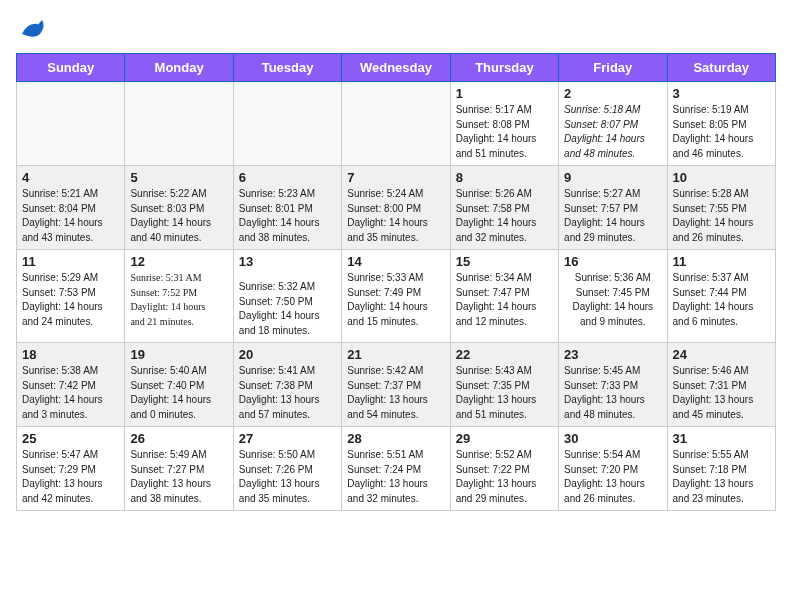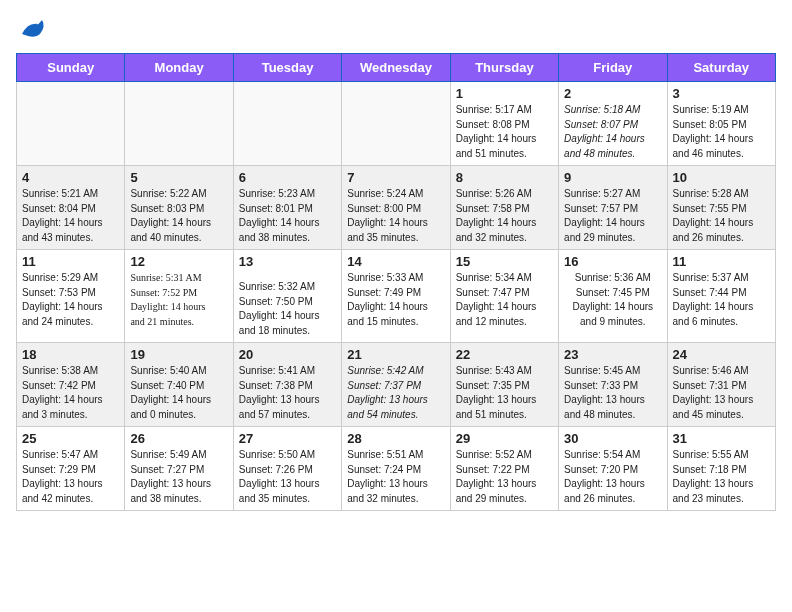--- a/index.html
+++ b/index.html
@@ -273,21 +273,21 @@
         </td>
         <td>
           <span class="day-number">20</span>
           <div class="day-detail" style="white-space: pre-line;">Sunrise: 5:41 AM
 Sunset: 7:38 PM
 Daylight: 13 hours
 and 57 minutes.</div>
         </td>
         <td>
           <span class="day-number">21</span>
-          <div class="day-detail" style="white-space: pre-line; font-style: italic;">Sunrise: 5:42 AM
+          <div class="day-detail" style="white-space: pre-line;">Sunrise: 5:42 AM
 Sunset: 7:37 PM
 Daylight: 13 hours
 and 54 minutes.</div>
         </td>
         <td>
           <span class="day-number">22</span>
           <div class="day-detail" style="white-space: pre-line;">Sunrise: 5:43 AM
 Sunset: 7:35 PM
 Daylight: 13 hours
 and 51 minutes.</div>

